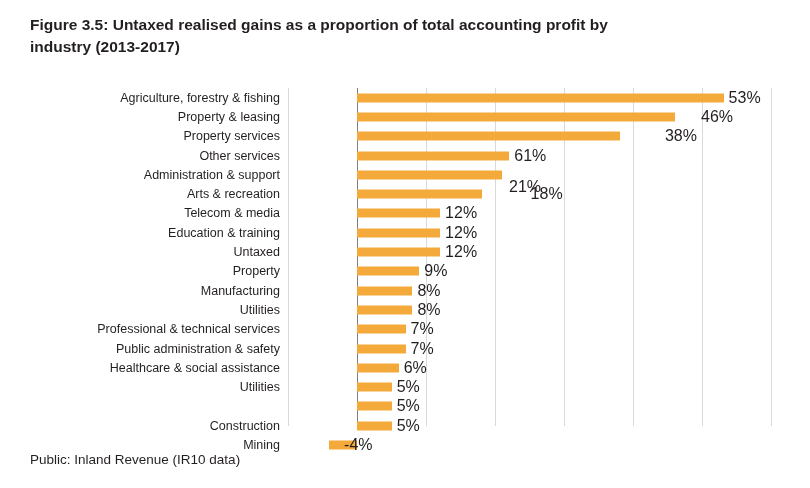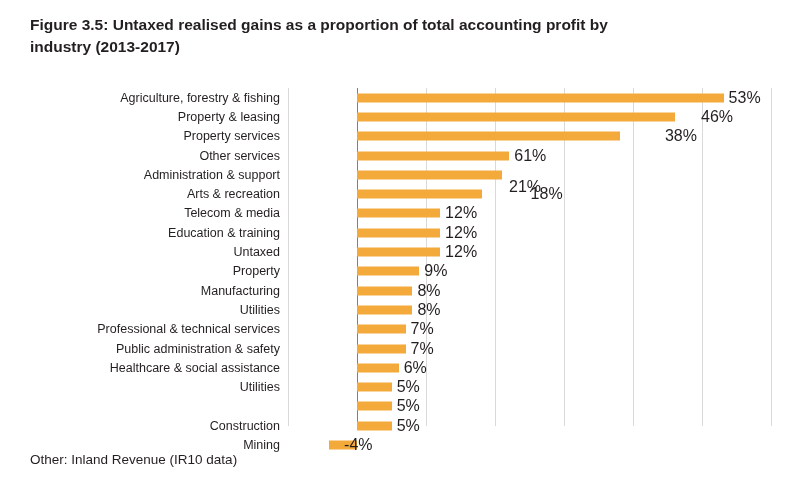--- a/index.html
+++ b/index.html
@@ -214,15 +214,15 @@
           </div>
           <div class="row">
             <span class="label">Mining</span>
             <div class="bar" style="left: 41.4857px; width: 27.6571px;"></div>
             <span class="val" style="right: 447.514px;">-4%</span>
           </div>
         </div>
     </div>
   </div>
 
-  <div class="source">Other: Inland Revenue (IR10 data)</div>
+  <div class="source">Public: Inland Revenue (IR10 data)</div>
 
 </div>
 
 </body></html>

